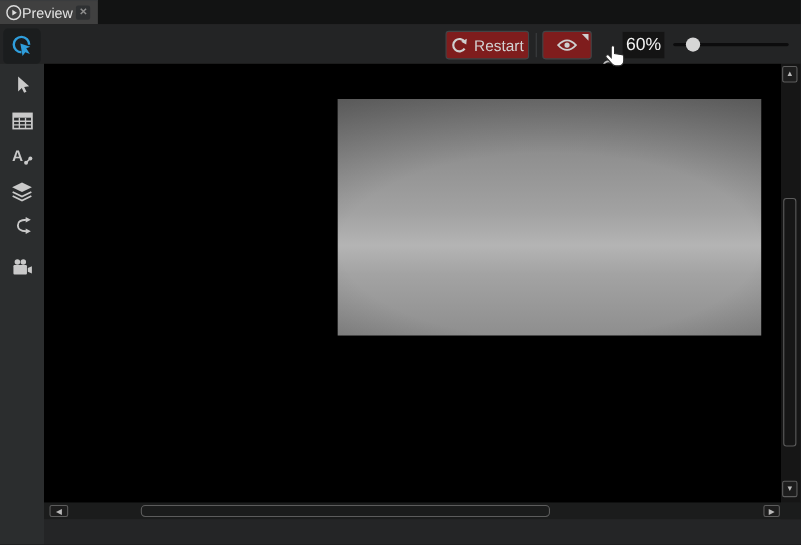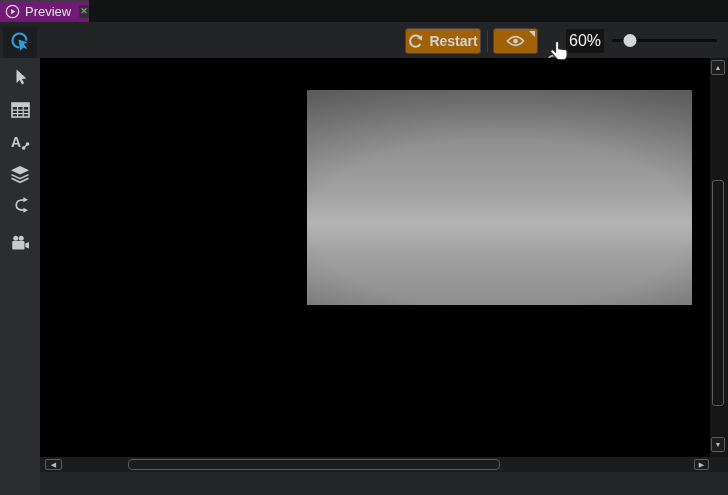--- a/index.html
+++ b/index.html
@@ -2,30 +2,30 @@
 <html><head>
 <meta charset="utf-8">
 <style>
   * { margin:0; padding:0; box-sizing:border-box; }
   html,body { width:728px; height:495px; background:#242526; overflow:hidden;
               font-family:"Liberation Sans", sans-serif; }
   .app { position:relative; width:728px; height:495px; background:#242526; }
 
   
   .tabbar { position:absolute; left:0; top:0; width:728px; height:22px; background:#121313; }
-  .tab { position:absolute; left:0; top:0; width:89px; height:22px; background:#701a75;
-         border-top:1px solid #3a3c3e; display:flex; align-items:center; padding-left:5px; gap:5px; }
+  .tab { position:absolute; left:0; top:0; width:89px; height:22px; background:#404040;
+         border-top:1px solid #3a3c3e; display:flex; align-items:center; padding-left:5px; gap:0; }
   .tab-label { color:#e4e4e4; font-size:13px; white-space:nowrap; }
   .tab-close { width:13px; height:13px; margin-left:3px; background:#2e3032; border-radius:2px;
                color:#8f8f8f; font-size:9px; line-height:13px; text-align:center; font-weight:bold; }
 
   
   .toolbar { position:absolute; left:0; top:22px; width:728px; height:36px; background:#232425; }
-  .btn { position:absolute; height:26px; top:6px; background:#a16207; border:1px solid #424446;
-         border-radius:3px; display:flex; align-items:center; justify-content:center; gap:6px;font-weight:bold; }
+  .btn { position:absolute; height:26px; top:6px; background:#7f1d1d; border:1px solid #424446;
+         border-radius:3px; display:flex; align-items:center; justify-content:center; gap:6px; }
   .btn-restart { left:405px; width:76px; }
   .btn-restart span { color:#d2d2d2; font-size:14px; }
   .toolbar-sep { position:absolute; left:487px; top:8px; width:1px; height:22px; background:#3c3e40; }
   .btn-eye { left:493px; width:45px; }
   .eye-corner { position:absolute; top:2px; right:2px; width:0; height:0;
                 border-top:6px solid #cfcfcf; border-left:6px solid transparent; }
   .magnifier { position:absolute; left:546px; top:31px; }
   .zoom-box { position:absolute; left:566px; top:7px; width:38px; height:24px; background:#141414;
               color:#f2f2f2; font-size:16px; display:flex; align-items:center; justify-content:center; }
   .slider { position:absolute; left:612px; top:17px; width:105px; height:3px;

